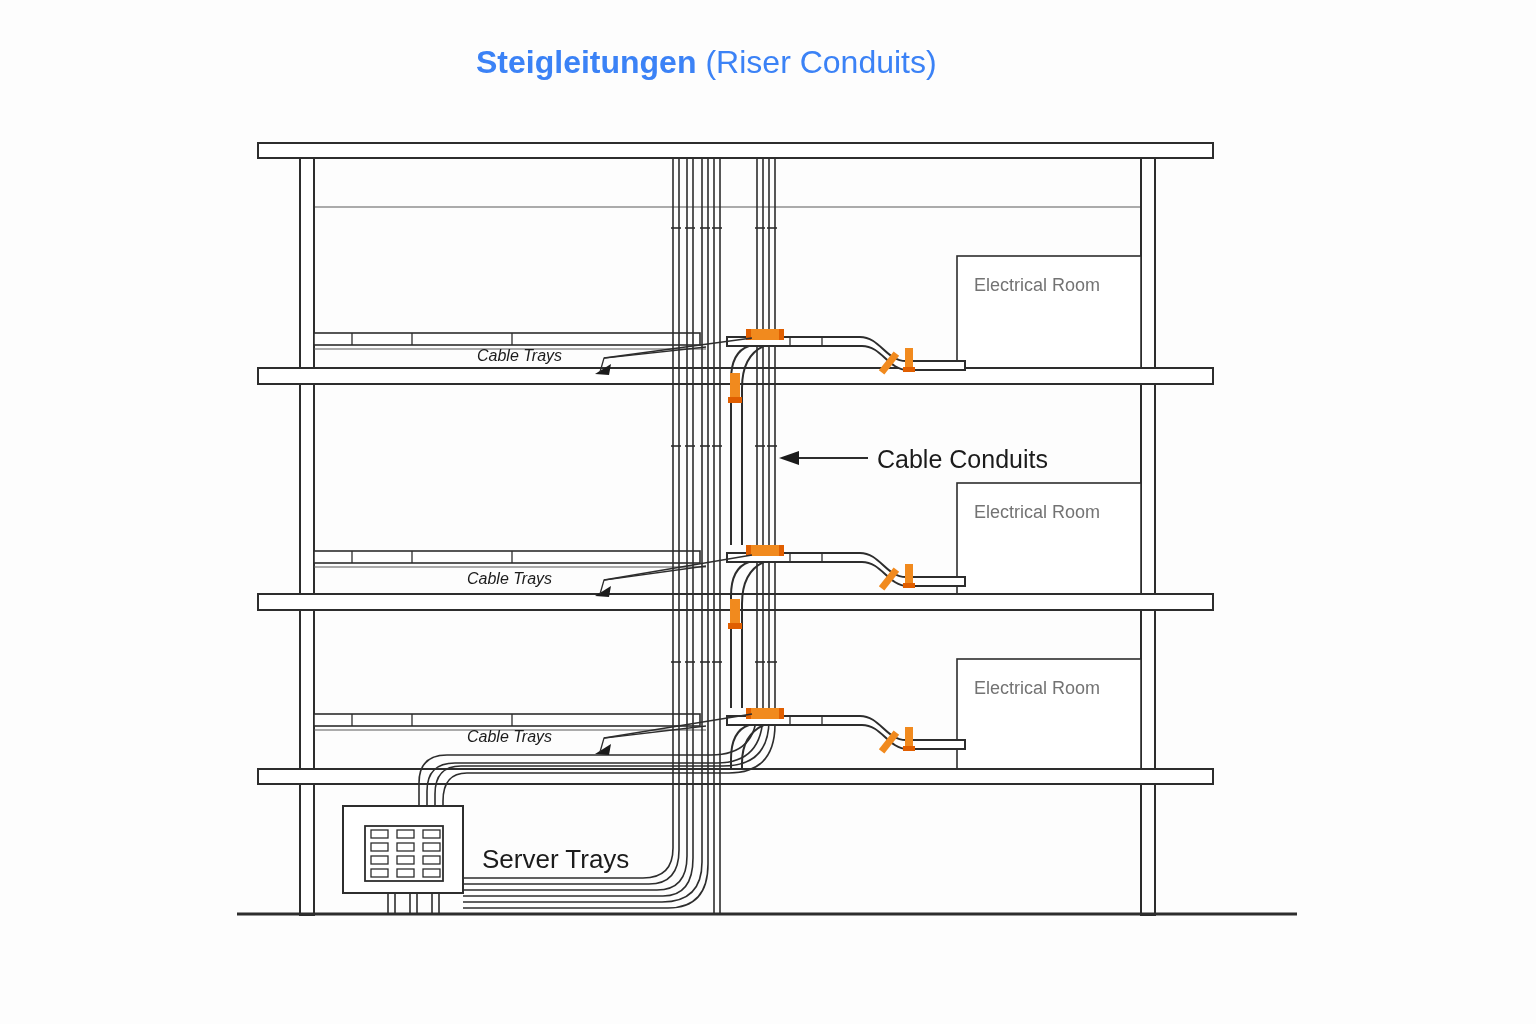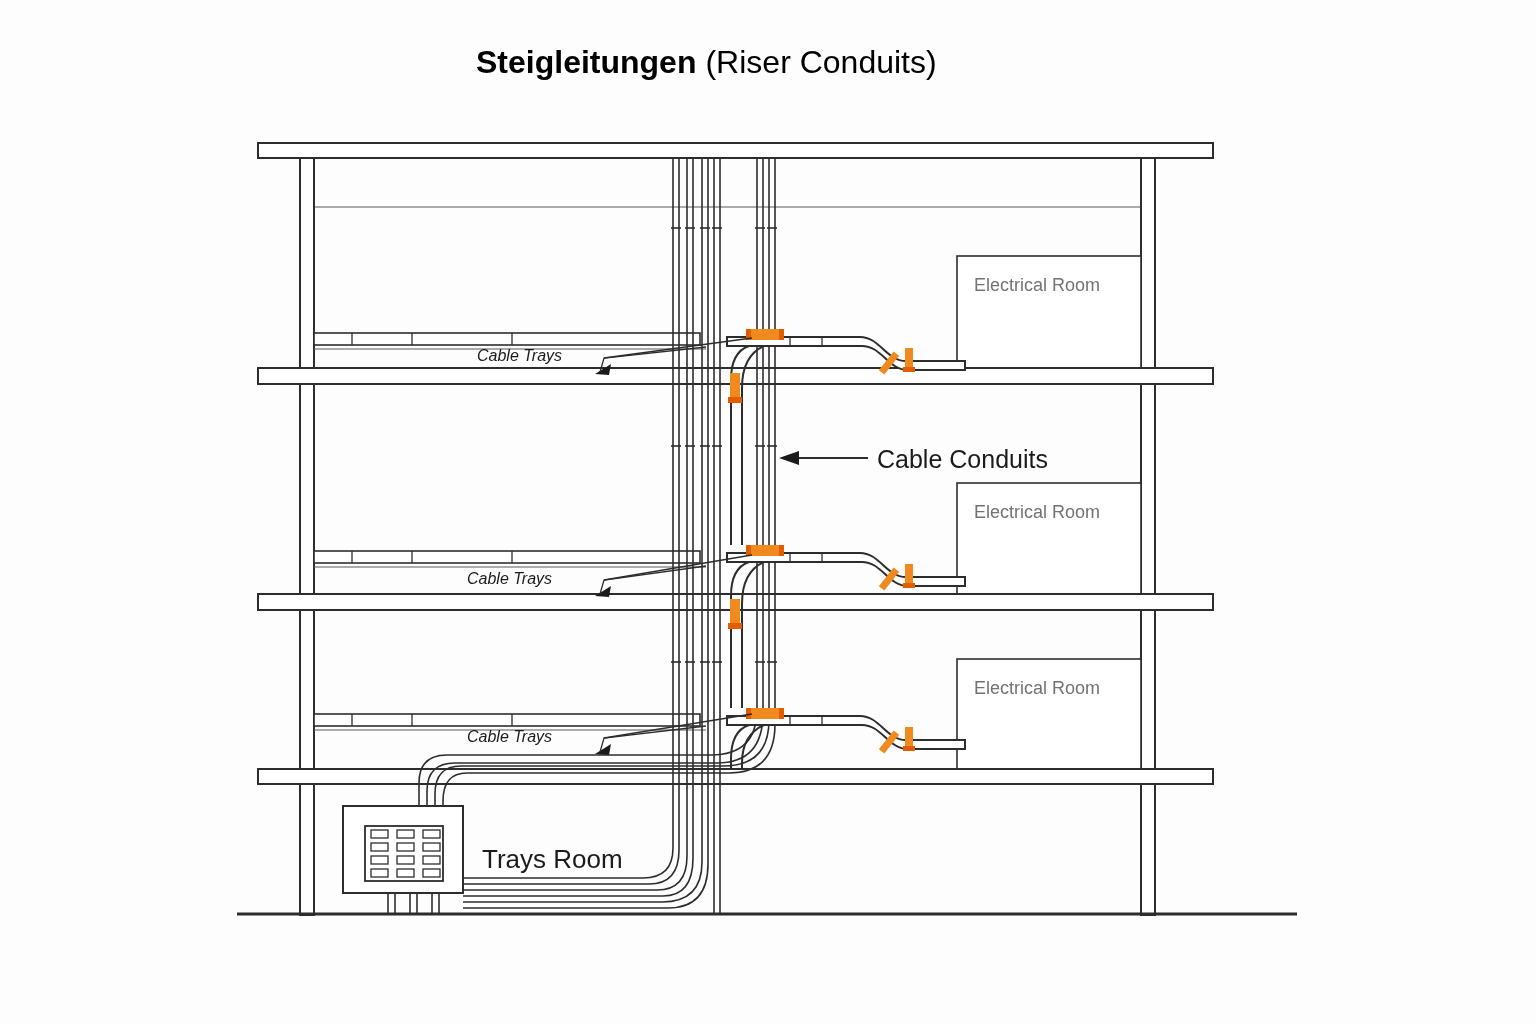--- a/index.html
+++ b/index.html
@@ -9,21 +9,21 @@
     font-family:"Liberation Sans", sans-serif;
     color:#1b1b1b;
     position:relative;
     overflow:hidden;
   }
   .canvas{position:absolute;inset:0;}
   svg{position:absolute;left:0;top:0;}
   .lbl{position:absolute;white-space:nowrap;color:#1b1b1b;}
   .title{
     position:absolute;left:476px;top:44px;
-    font-size:32px;letter-spacing:0px;color:#000000;
+    font-size:32px;letter-spacing:0px;color:#3b82f6;
   }
   .title .main{font-weight:bold;}
   .title .sub{font-weight:normal;margin-left:9px;}
   .cable-lbl{font-size:16px;font-style:italic;}
   .riser-lbl{font-size:25px;}
   .room-lbl{
     position:absolute;width:140px;white-space:normal;
     font-size:18px;line-height:1.46;color:#737373;
   }
   .server-lbl{font-size:26px;}
@@ -236,14 +236,14 @@
   <div class="lbl cable-lbl" style="left:477px;top:347px;">Cable Trays</div>
   <div class="lbl cable-lbl" style="left:467px;top:570px;">Cable Trays</div>
   <div class="lbl cable-lbl" style="left:467px;top:728px;">Cable Trays</div>
 
   <div class="lbl riser-lbl" style="left:877px;top:445px;">Cable Conduits</div>
 
   <div class="room-lbl" style="left:974px;top:272px;">Electrical Room</div>
   <div class="room-lbl" style="left:974px;top:499px;">Electrical Room</div>
   <div class="room-lbl" style="left:974px;top:675px;">Electrical Room</div>
 
-  <div class="lbl server-lbl" style="left:482px;top:844px;">Trays Room</div>
+  <div class="lbl server-lbl" style="left:482px;top:844px;">Server Trays</div>
 </div>
 
 </body></html>

